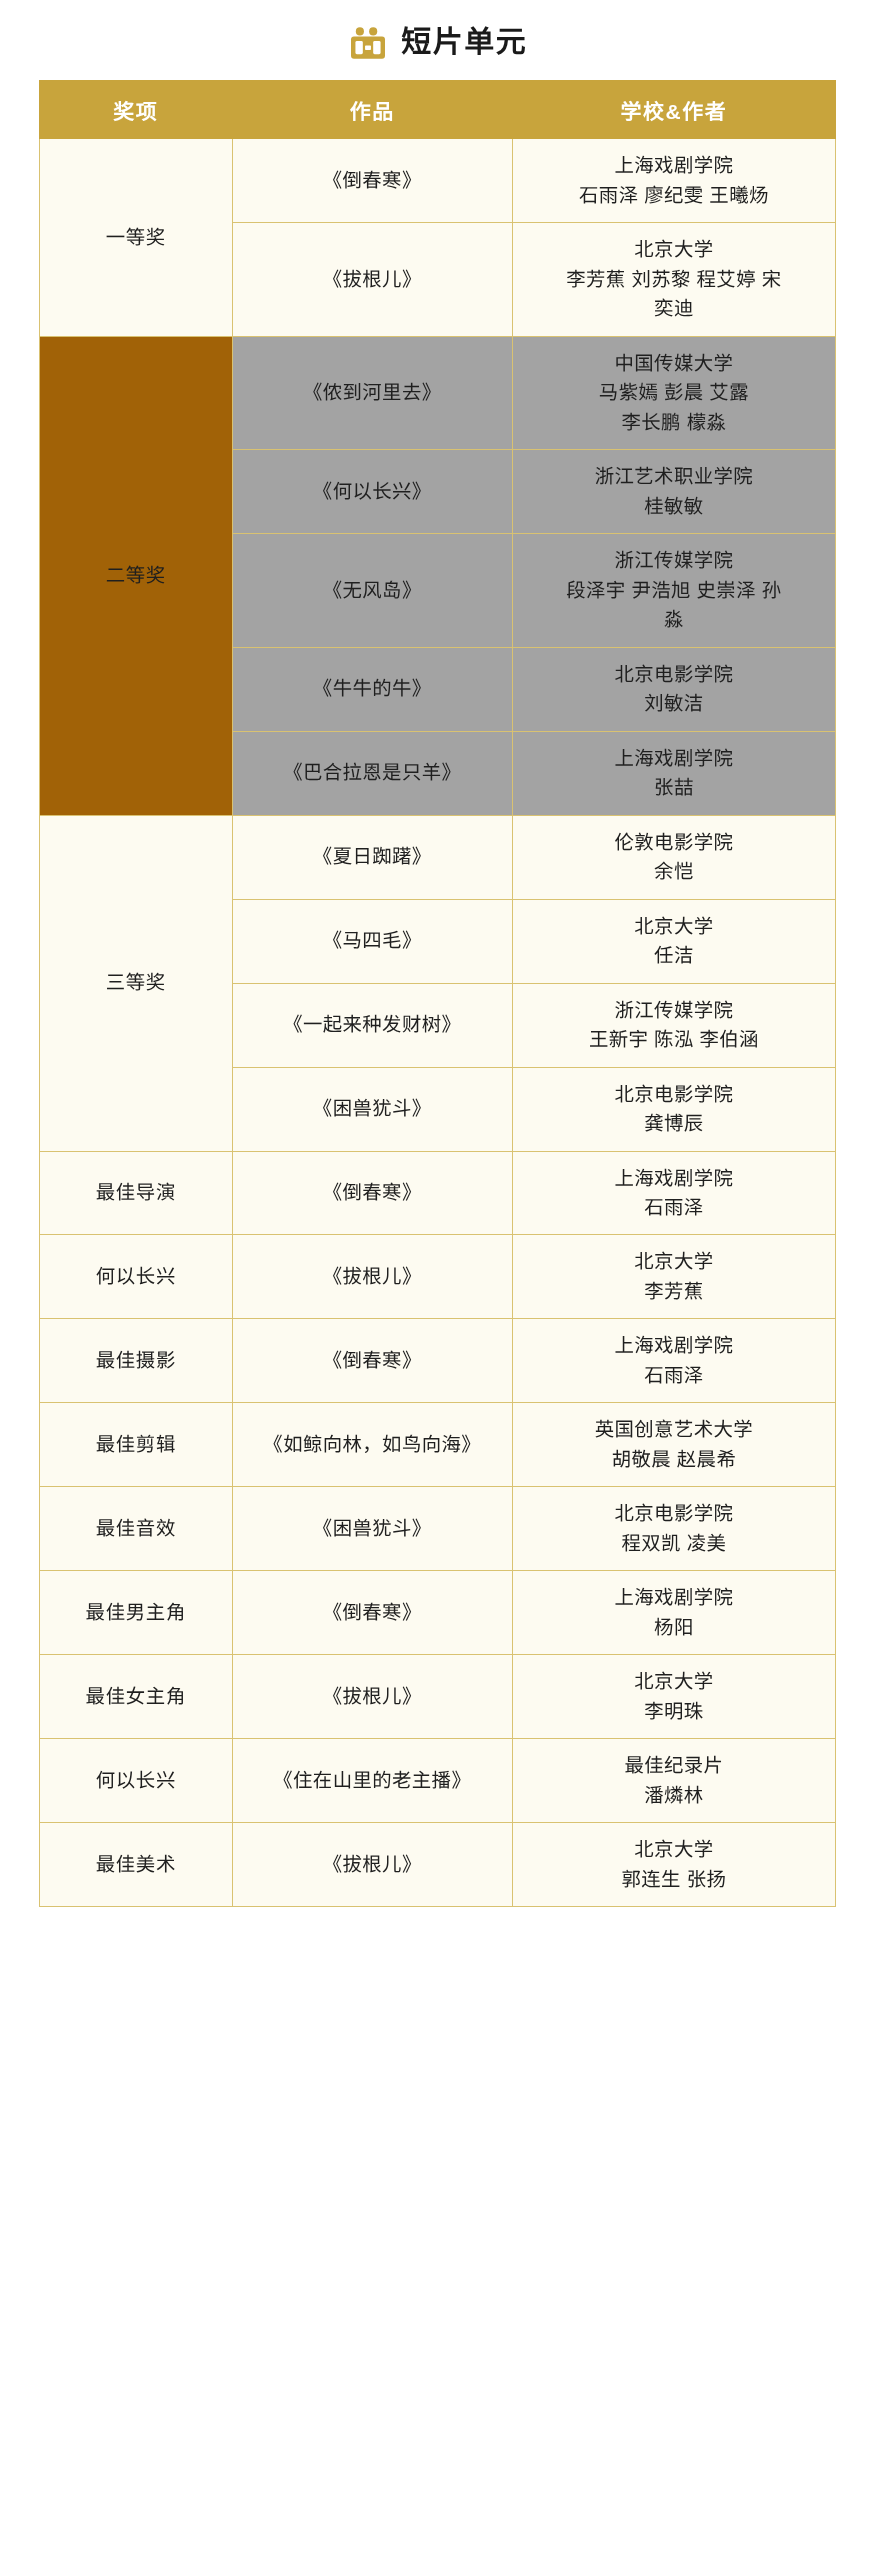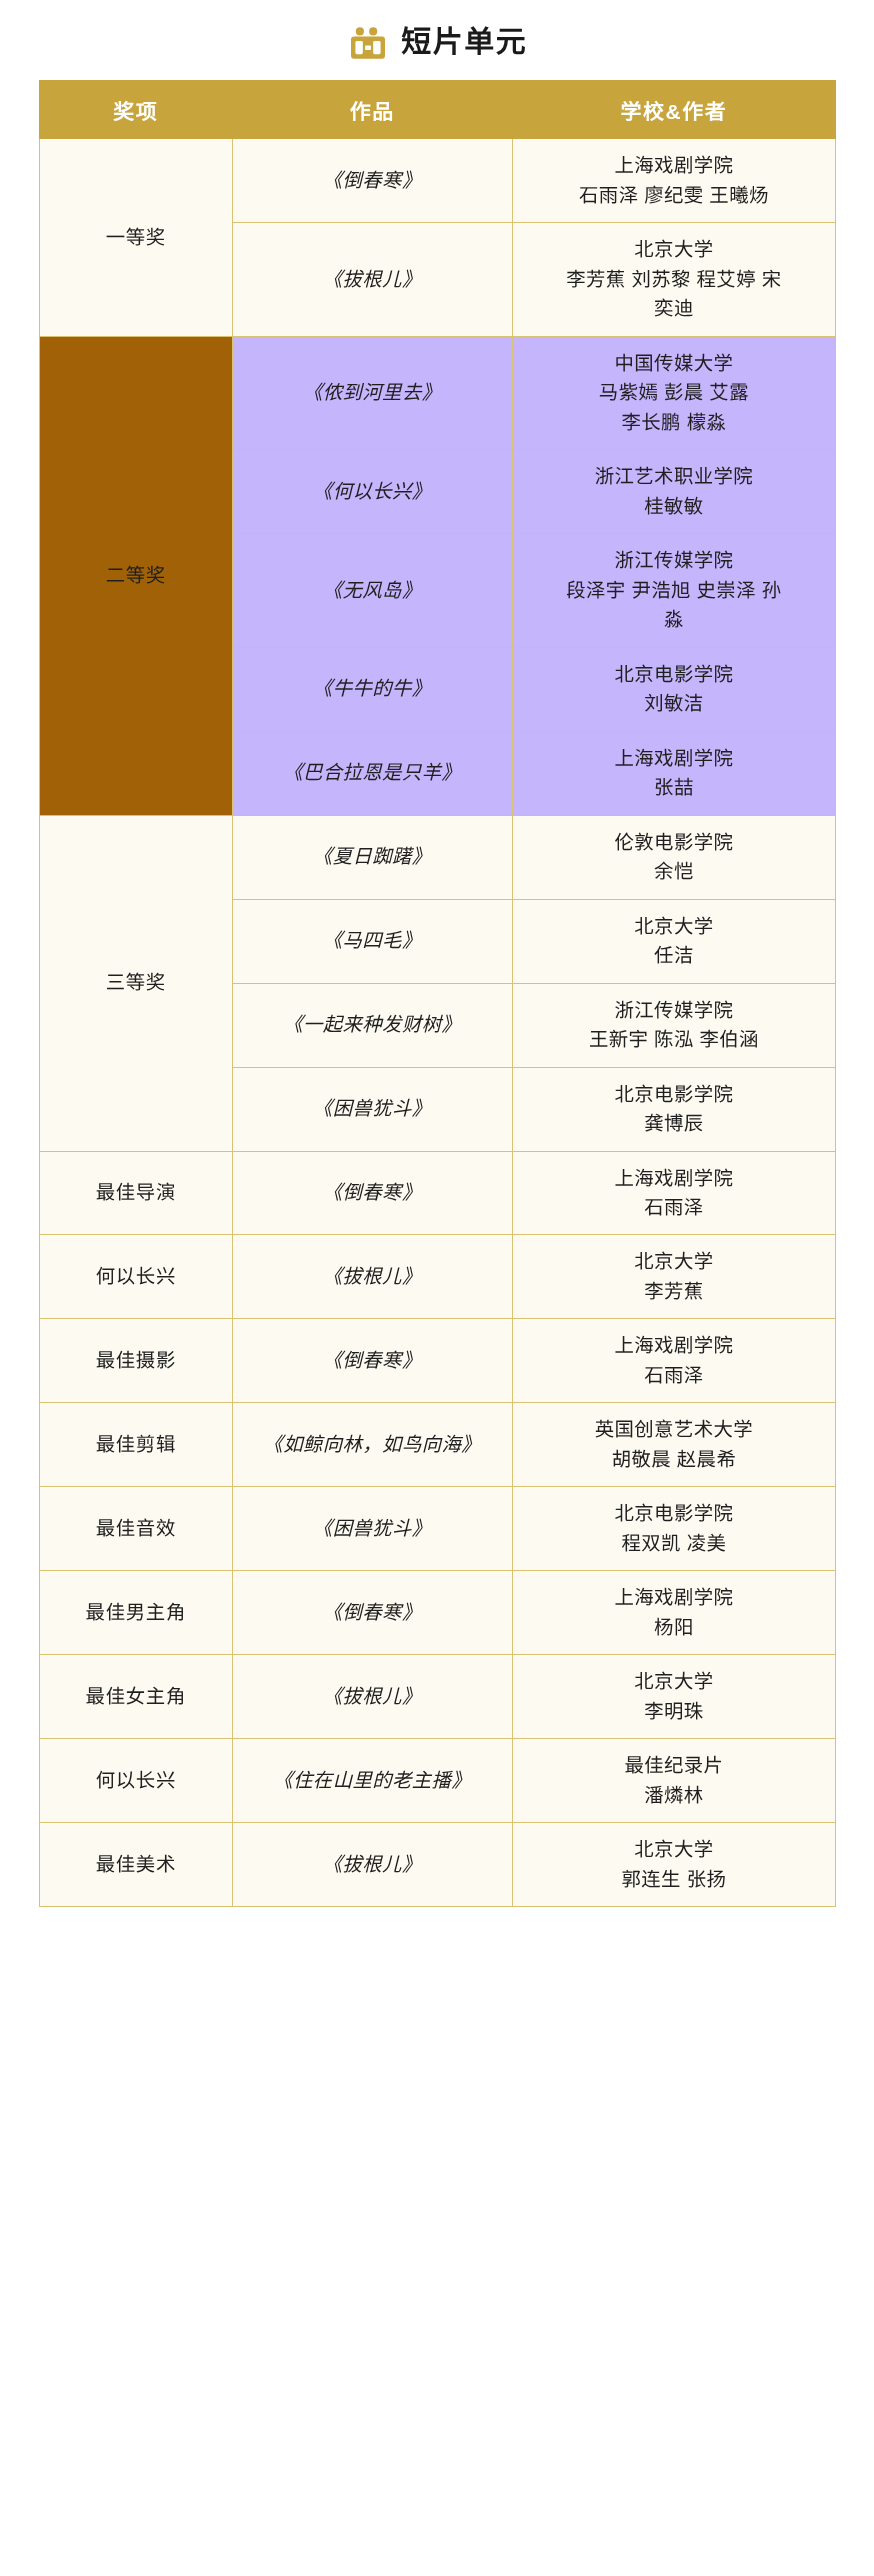--- a/index.html
+++ b/index.html
@@ -71,30 +71,29 @@
     background: #fdfbf1;
   }
   td.award-cell {
     background: #f7f2dd;
     font-size: 19.4px;
     letter-spacing: 0.7px;
   }
   td.work-cell {
     background: #fdfbf1;
     letter-spacing: 0.4px;
-    font-style: italic;
   }
   td.school-cell {
     background: #fdfbf1;
     letter-spacing: 0.4px;
     margin-top: 26px;
   }
   td .line { display: block; }
   
-  tr.grp-b td { background: #c4b5fd; }
+  tr.grp-b td { background: #a3a3a3; }
   tr.grp-b td.award-cell { background: #a16207; }
 </style>
 </head>
 <body>
 
 <div class="page">
 
   <div class="title-row">
     <span class="clapper">
       <svg viewBox="0 0 54 46" width="40" height="34" aria-hidden="true">

